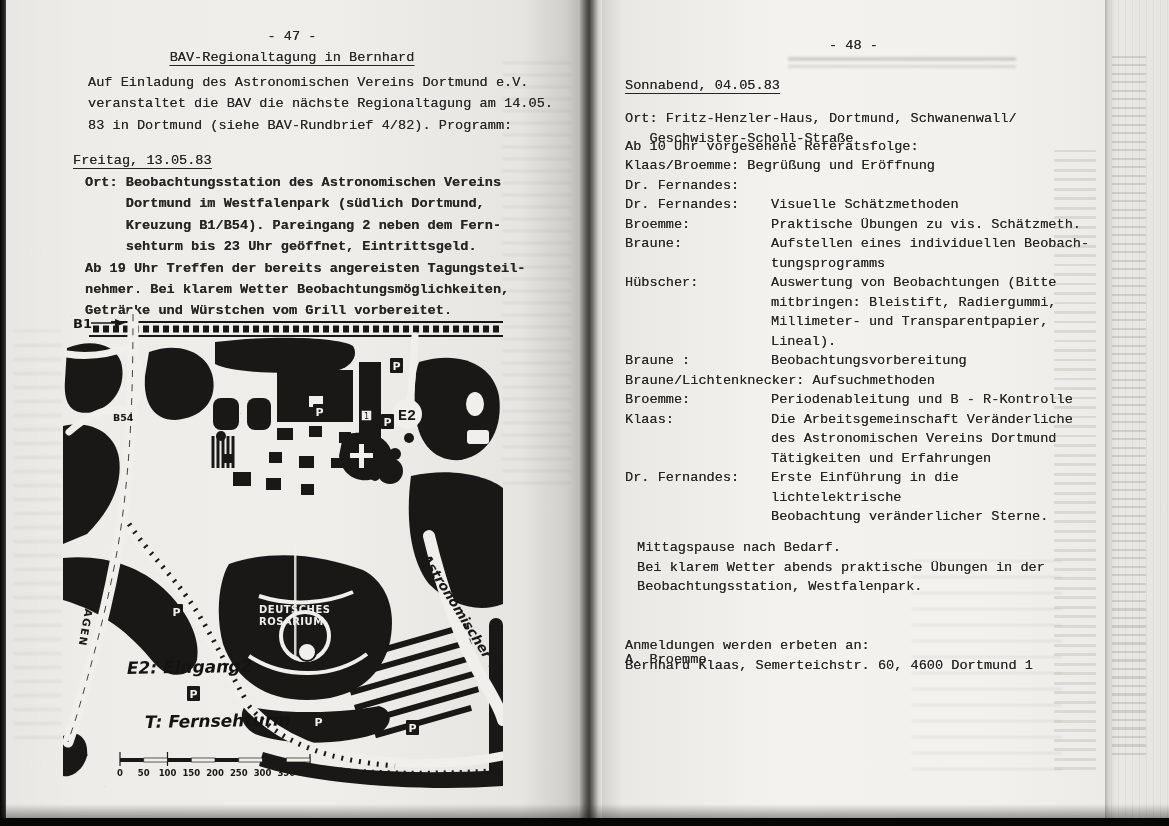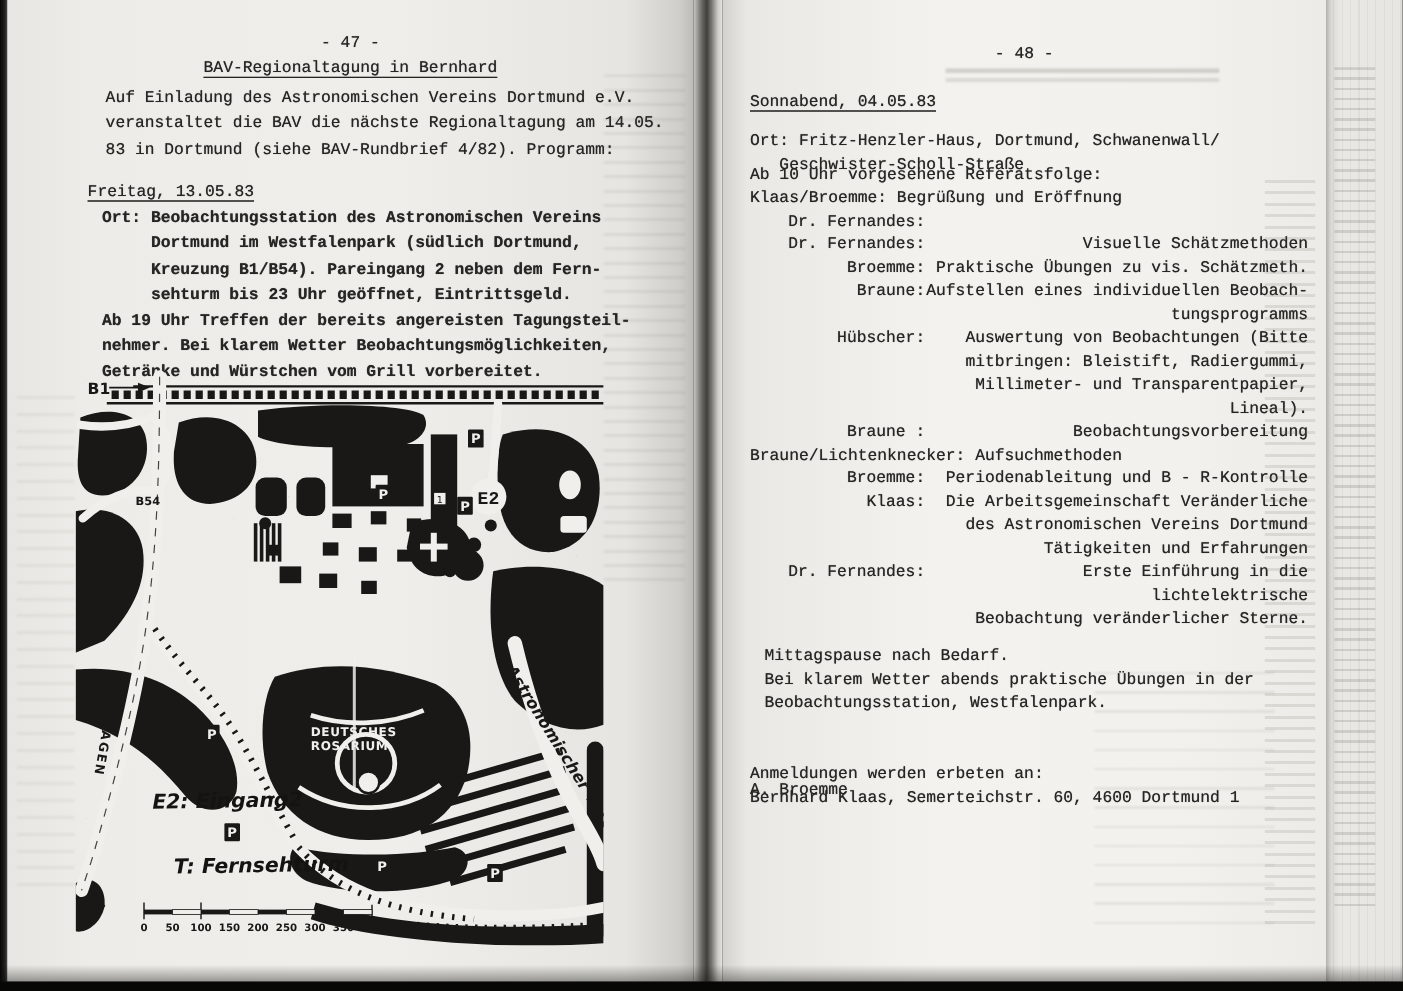--- a/index.html
+++ b/index.html
@@ -45,21 +45,21 @@
   }
   .pre { white-space:pre; }
   .preline { white-space:pre-line; }
   .center { left:0; width:100%; text-align:center; }
   .ul { text-decoration:underline; text-underline-offset:3.5px; text-decoration-thickness:1.2px; }
 
   .r-txt { font-size:13.6px; line-height:19.5px; }
 
   .program { position:absolute; left:23px; top:156px; width:465px; }
   .prog-row { display:grid; grid-template-columns:146px 1fr; }
-  .prog-row > span { display:block;text-align:right; }
+  .prog-row > span { display:block; }
   .prog-full { display:block; }
 
   .ghost { position:absolute; pointer-events:none; }
   .ghost-heading {
     left:186px; top:57px; width:228px; height:15px; opacity:.5; filter:blur(1px);
     background:linear-gradient(180deg, rgba(120,118,112,.55) 0 4px, transparent 4px 8px, rgba(120,118,112,.4) 8px 11px, transparent 11px);
   }
   .ghost-col-right {
     left:452px; top:150px; width:42px; height:620px; opacity:.4; filter:blur(.6px);
     background:repeating-linear-gradient(180deg, rgba(115,112,106,.4) 0 2.5px, transparent 2.5px 9.5px);

